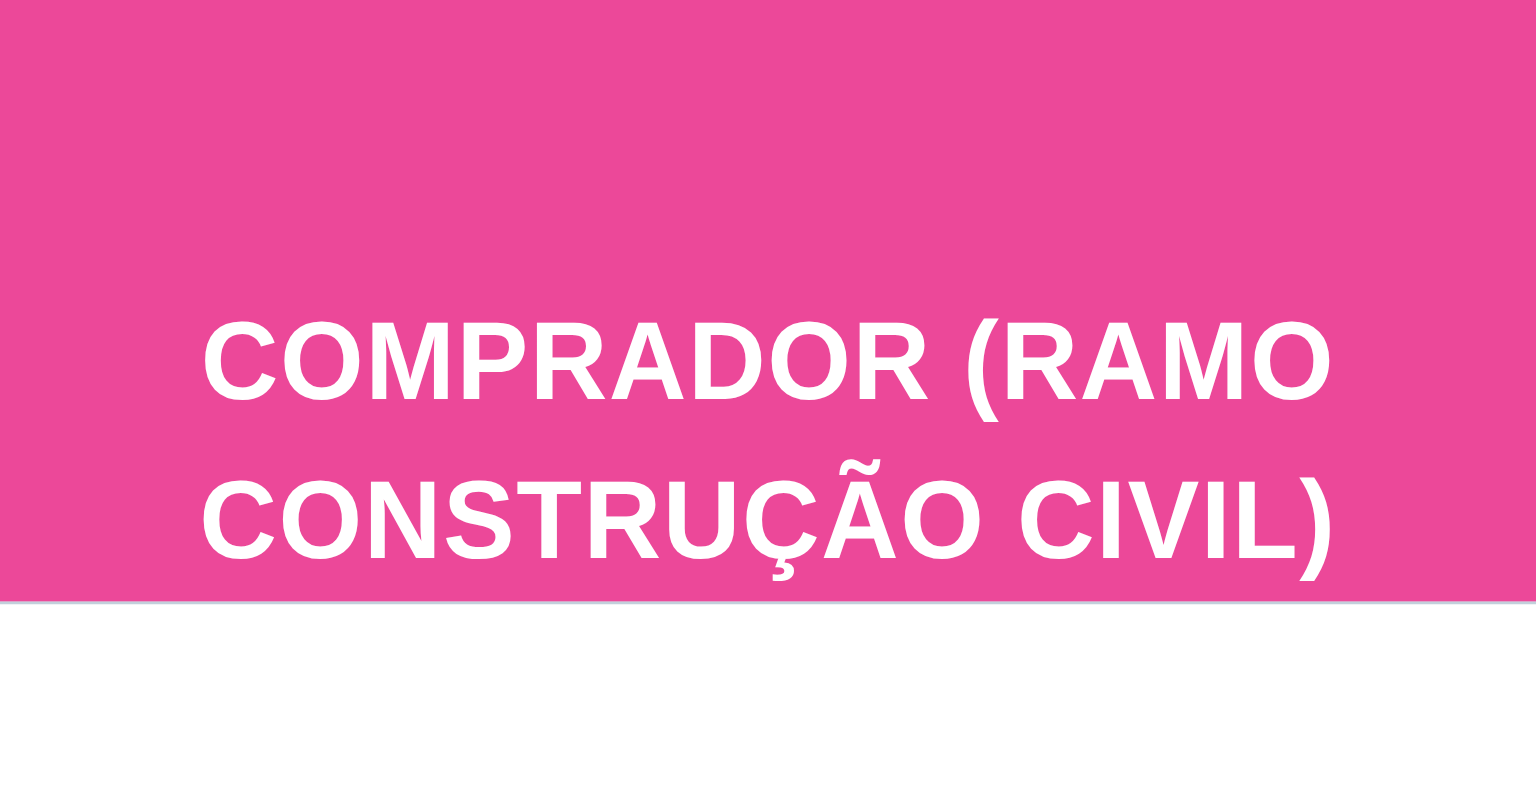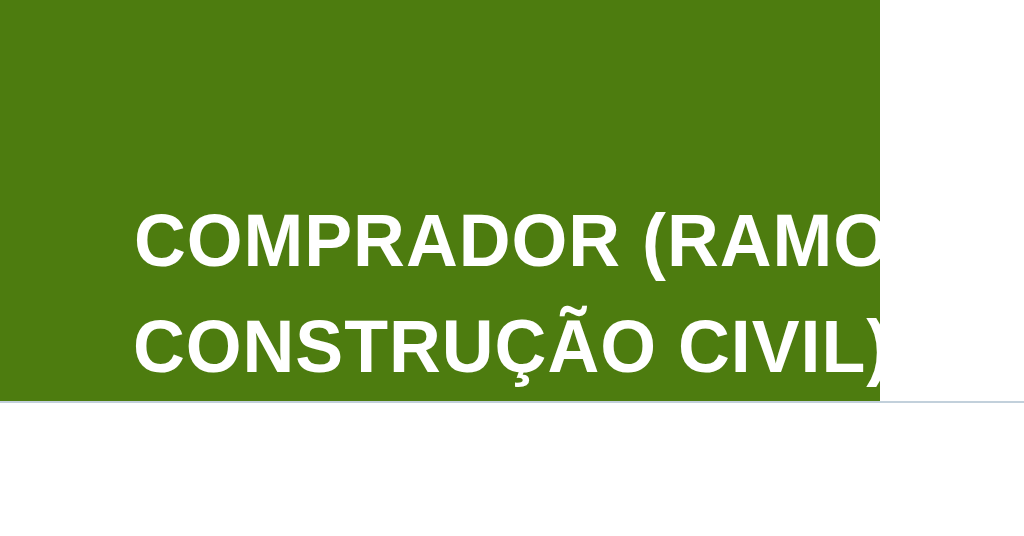--- a/index.html
+++ b/index.html
@@ -18,23 +18,23 @@
     height: 536px;
     overflow: hidden;
     background: #ffffff;
   }
 
   
   .hero {
     position: absolute;
     left: 0;
     top: 0;
-    width: 880px;
+    width: 1024px;
     height: 401px;
-    background: #4d7c0f;
+    background: #ec4899;
     box-sizing: border-box;
   }
   .hero-divider {
     position: absolute;
     left: 0;
     top: 401px;
     width: 1024px;
     height: 2px;
     background: #8fa9bd;
     opacity: 0.55;

